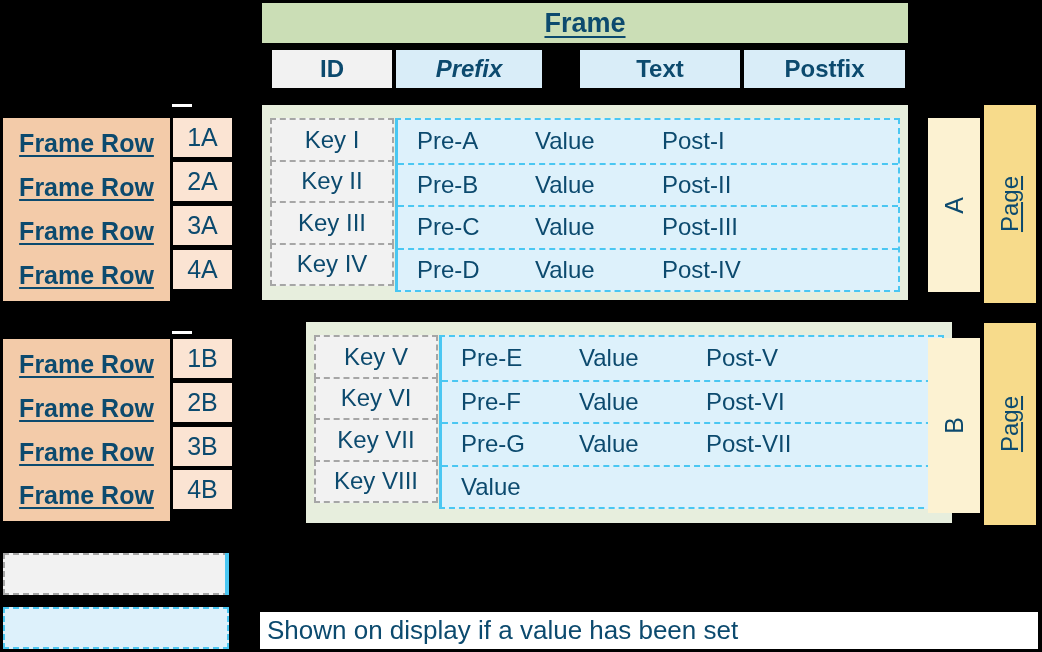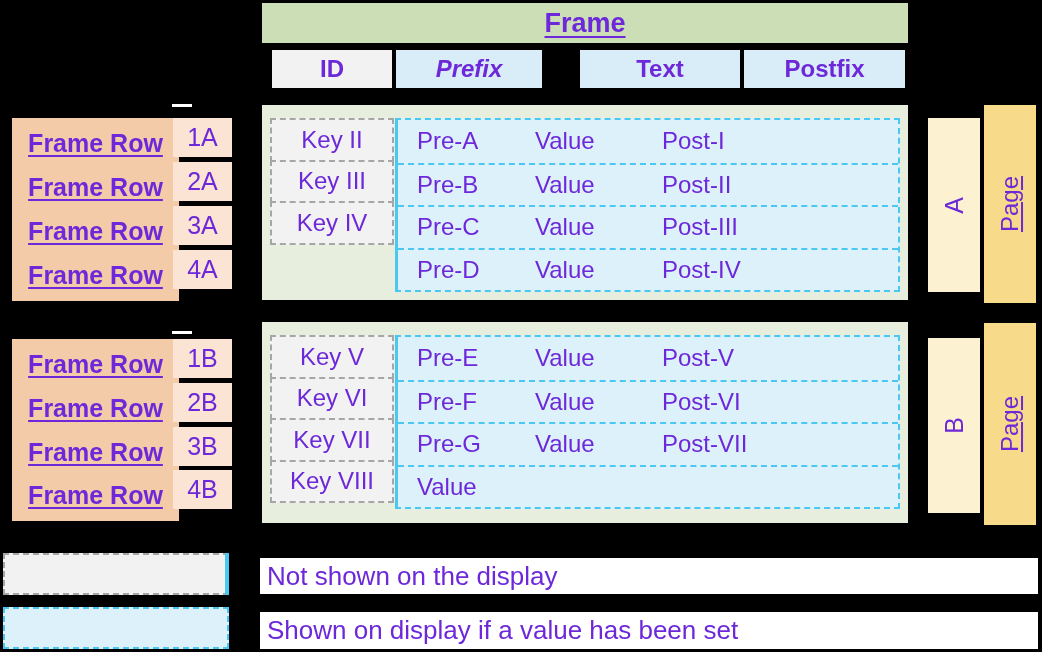--- a/index.html
+++ b/index.html
@@ -1,36 +1,36 @@
 <!DOCTYPE html>
 <html><head>
 <meta charset="utf-8">
 <style>
   * { margin:0; padding:0; box-sizing:border-box; }
   html,body { background:#000; }
   #stage {
     position:relative; width:1042px; height:652px; background:#000;
-    font-family:"Liberation Sans", sans-serif; color:#6d28d9; overflow:hidden;
+    font-family:"Liberation Sans", sans-serif; color:#0c4a6e; overflow:hidden;
   }
   .abs { position:absolute; }
   .center { display:flex; align-items:center; justify-content:center; }
 
   
   #title-bar { left:262px; top:3px; width:646px; height:40px; background:#cbdeb6; }
   #title-bar span { font-weight:bold; font-size:27px; text-decoration:underline; text-underline-offset:4px; text-decoration-thickness:2px; }
   .col-head { top:50px; height:38px; font-weight:bold; font-size:24px; }
   #col-id      { left:272px; width:120px; background:#f2f2f2; }
   #col-prefix  { left:396px; width:146px; background:#d9edf8;font-style:italic; }
   #col-text    { left:580px; width:160px; background:#d9edf8; }
   #col-postfix { left:744px; width:161px; background:#d9edf8; }
 
   
   .panel { left:262px; width:646px; background:#e7eedd; }
   #panel-a { top:105px; height:195px; }
-  #panel-b { top:322px; height:201px; }
+  #panel-b { top:322px; height:201px;margin-left:44px; }
 
   .key-col { position:absolute; left:8px; top:13px; width:124px; }
   .key-cell {
     height:43.5px; margin-top:-2px; background:#f2f2f2;
     border:2px dashed #a6a6a6;
     display:flex; align-items:center; justify-content:center; font-size:24px;
   }
   .key-cell:first-child { margin-top:0; }
 
   .blue-area {
@@ -40,21 +40,21 @@
   }
   .blue-row {
     height:42.5px; display:grid; grid-template-columns:118px 127px 1fr;
     align-items:center; padding-left:19px; font-size:24px;
     border-top:2px dashed #4ac7f2;
   }
   .blue-row:first-child { border-top:none; }
 
   
   .fr-label {
-    left:12px; width:167px; height:51px; background:#f3cba9;
+    left:3px; width:167px; height:51px; background:#f3cba9;
   }
   .fr-label span { font-weight:bold; font-size:25px; text-decoration:underline; text-underline-offset:3px; text-decoration-thickness:2px; }
   .fr-num { left:173px; width:59px; height:39px; background:#fbe4d3; font-size:25px; }
   .tick { left:172px; width:20px; height:3px; background:#fff; }
 
   
   .vtab-ab   { left:928px; width:52px; background:#fcf2d2; }
   .vtab-page { left:984px; width:52px; background:#f7db8b; }
   .vtext { transform:rotate(-90deg); white-space:nowrap; font-size:25px; }
   .vtab-page .vtext { font-size:24px; text-decoration:underline; text-underline-offset:3px; text-decoration-thickness:2px; }
@@ -118,20 +118,23 @@
   <div class="abs fr-label center" style="top:250px">
       <span>Frame Row</span>
     </div>
   <div class="abs fr-num center" style="top:250px">
       <span>4A</span>
     </div>
 
   <div id="panel-a" class="abs panel">
     <div class="key-col">
       <div class="key-cell">
+          <span>Key I</span>
+        </div>
+      <div class="key-cell">
           <span>Key II</span>
         </div>
       <div class="key-cell">
           <span>Key III</span>
         </div>
       <div class="key-cell">
           <span>Key IV</span>
         </div>
     </div>
     <div class="blue-area">
@@ -230,21 +233,18 @@
   </div>
 
   <div id="tab-b" class="abs vtab-ab center">
     <span class="vtext">B</span>
   </div>
   <div id="page-b" class="abs vtab-page center">
     <span class="vtext">Page</span>
   </div>
 
   <div id="swatch-gray" class="abs swatch"></div>
-  <div id="legend-bar-1" class="abs legend-bar">
-    <span>Not shown on the display</span>
-  </div>
   <div id="swatch-blue" class="abs swatch"></div>
   <div id="legend-bar-2" class="abs legend-bar">
     <span>Shown on display if a value has been set</span>
   </div>
 
 </div>
 
 </body></html>

